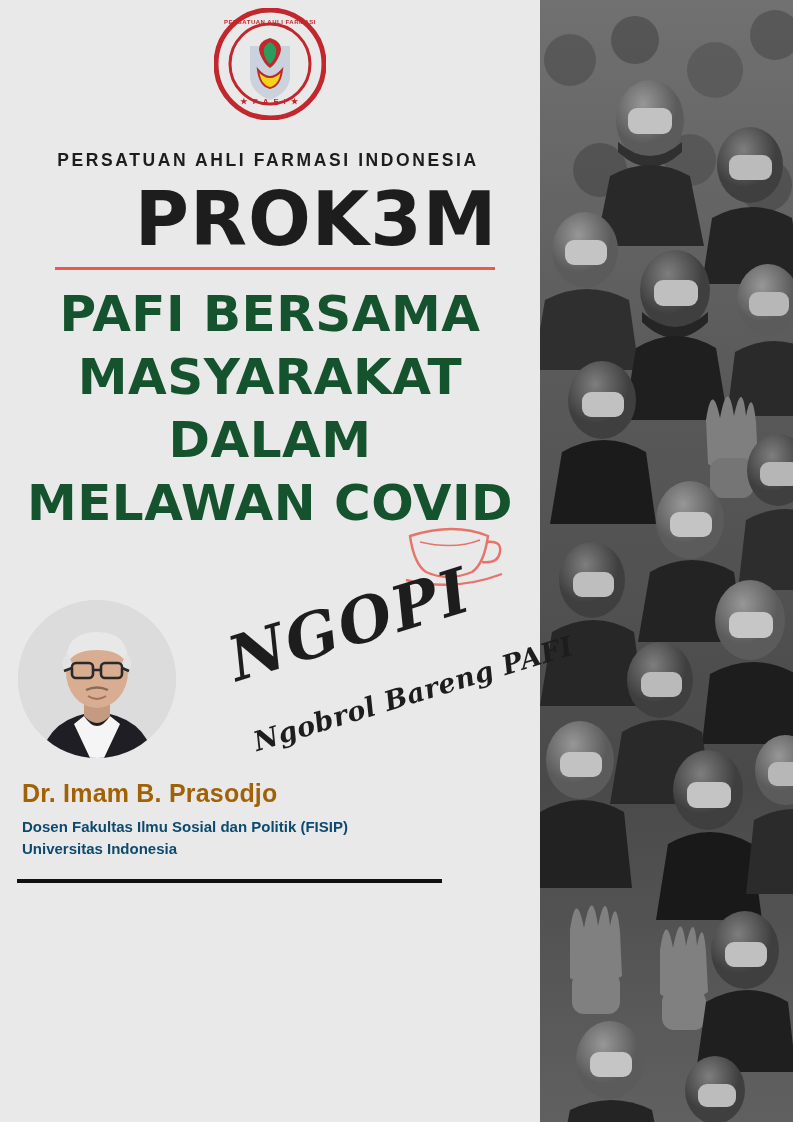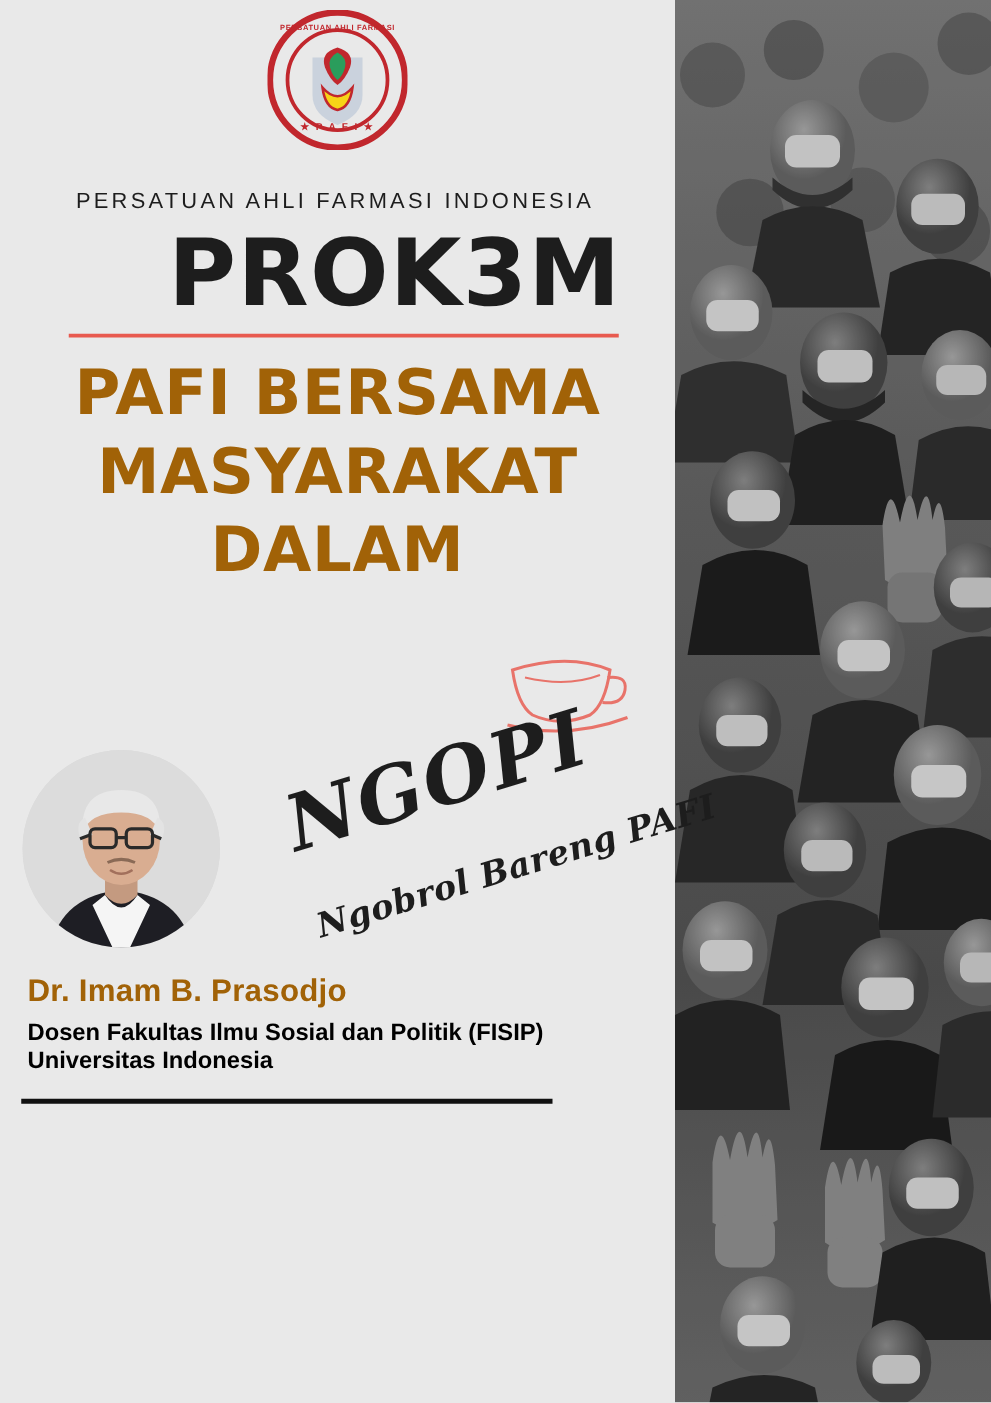--- a/index.html
+++ b/index.html
@@ -59,21 +59,21 @@
   .logo-wrap svg { display: block; }
 
   .org-name {
     position: absolute;
     top: 150px;
     left: 0;
     width: 536px;
     text-align: center;
     font-size: 17.5px;
     letter-spacing: 2.6px;
-    font-weight: 400;
+    font-weight: 700;
     color: #1d1d1d;
     font-family: "Liberation Sans", sans-serif;
   }
 
   .prok3m {
     position: absolute;
     top: 178px;
     left: 0;
     width: 632px;
     text-align: center;
@@ -97,21 +97,21 @@
   .headline {
     position: absolute;
     top: 283px;
     left: 0;
     width: 540px;
     text-align: center;
     font-size: 50px;
     line-height: 63px;
     font-weight: 800;
     letter-spacing: 0.5px;
-    color: #a16207;
+    color: #14532d;
     font-family: "DejaVu Sans", sans-serif;
   }
 
   
   .ngopi-block {
     position: absolute;
     top: 500px;
     left: 215px;
     width: 320px;
     height: 275px;
@@ -165,24 +165,24 @@
     left: 22px;
     font-size: 25px;
     font-weight: 700;
     color: #a16207;
     letter-spacing: 0.2px;
   }
   .speaker-role {
     position: absolute;
     top: 816px;
     left: 22px;
-    font-size: 19px;
+    font-size: 15px;
     font-weight: 700;
     line-height: 22px;
-    color: #000000;
+    color: #0c4a6e;
   }
 
   .rule-black {
     position: absolute;
     top: 879px;
     left: 17px;
     width: 425px;
     height: 4px;
     background: #111;
   }
@@ -379,20 +379,21 @@
 
     <div class="org-name">PERSATUAN AHLI FARMASI INDONESIA</div>
 
     <div class="prok3m">PROK3M</div>
 
     <div class="rule-red"></div>
 
     <div class="headline">
       <div>PAFI BERSAMA</div>
       <div>MASYARAKAT DALAM</div>
+      <div>MELAWAN COVID</div>
     </div>
 
     <div class="ngopi-block">
       <div class="cup">
         <svg width="108" height="70" viewBox="0 0 108 70">
           <path d="M10 18 q44 -14 78 0 q-4 28 -16 36 q-24 10 -46 0 q-12 -8 -16 -36z" fill="none" stroke="#e8736a" stroke-width="2.4"></path>
           <path d="M86 24 q16 -2 14 10 q-2 12 -18 10" fill="none" stroke="#e8736a" stroke-width="2.4"></path>
           <path d="M6 62 q48 12 96 -6" fill="none" stroke="#e8736a" stroke-width="2.4"></path>
           <path d="M20 24 q34 8 60 -2" fill="none" stroke="#e8736a" stroke-width="1.6"></path>
         </svg>

